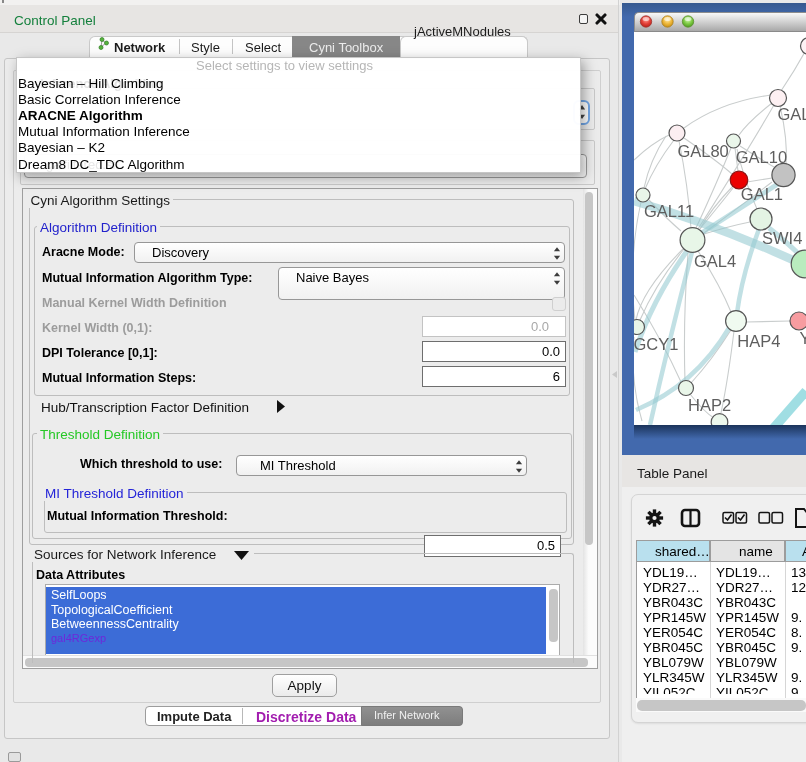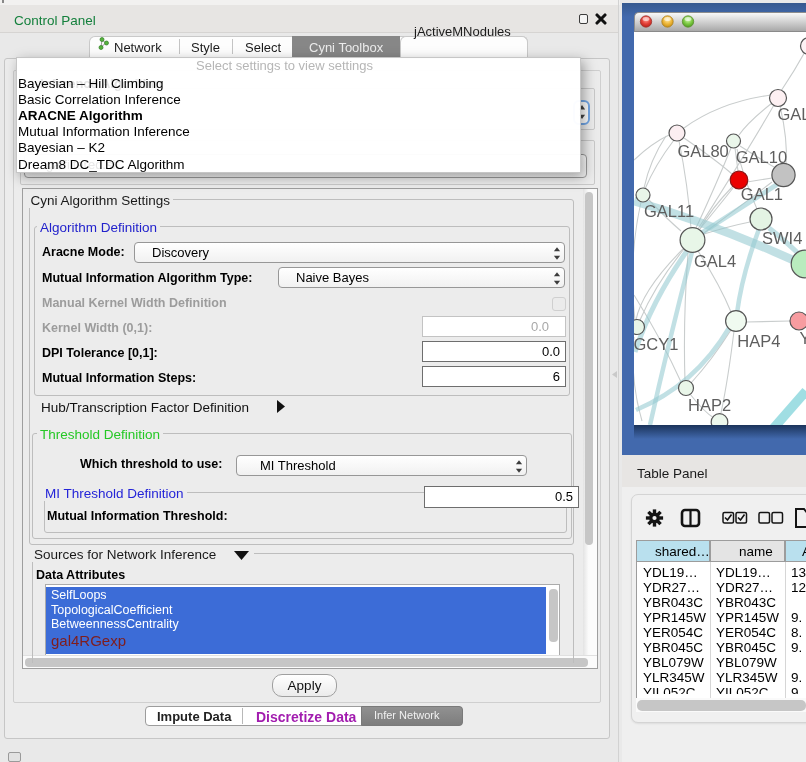--- a/index.html
+++ b/index.html
@@ -33,21 +33,21 @@
 
 <div class="b" style="left:4px;top:58px;width:606px;height:681px;background:#ececec;border:1px solid #c6c6c6;border-radius:3px"></div>
 
 <div class="b" style="left:89px;top:36px;width:439px;height:22px;background:#fdfdfd;border:1px solid #c9c9c9;border-bottom:none;border-radius:6px 6px 0 0"></div>
 <svg class="b" style="left:98px;top:37px" width="12" height="13" viewBox="0 0 12 13">
   <path d="M4 3 L8 6 M4 3 L3 10 M8 6 L3 10" stroke="#9a9a9a" stroke-width="1"></path>
   <circle cx="4" cy="2.5" r="2" fill="#57b33e" stroke="#2e7d22" stroke-width=".7"></circle>
   <circle cx="8.5" cy="6" r="2" fill="#57b33e" stroke="#2e7d22" stroke-width=".7"></circle>
   <circle cx="3" cy="10.5" r="2" fill="#57b33e" stroke="#2e7d22" stroke-width=".7"></circle>
 </svg>
-<div class="lbl" style="left:114px;top:40px;color:#1c1c1c;font-weight:400">Network</div>
+<div class="lbl" style="left:114px;top:40px;color:#1c1c1c;font-weight:700">Network</div>
 <div class="b" style="left:179px;top:39px;width:1px;height:15px;background:#c4c4c4"></div>
 <div class="lbl" style="left:191px;top:40px;color:#1c1c1c;font-weight:500">Style</div>
 <div class="b" style="left:232px;top:39px;width:1px;height:15px;background:#c4c4c4"></div>
 <div class="lbl" style="left:245px;top:40px;color:#1c1c1c;font-weight:500">Select</div>
 <div class="b" style="left:292px;top:36px;width:108px;height:22px;background:#878787"></div>
 <div class="lbl" style="left:309px;top:40px;color:#ececec;font-weight:500">Cyni Toolbox</div>
 <div class="b" style="left:400px;top:36px;width:128px;height:22px;background:#fdfdfd;border:1px solid #c9c9c9;border-bottom:none;border-radius:6px 6px 0 0"></div>
 <div class="lbl" style="left:414px;top:24px;color:#1c1c1c;font-weight:500">jActiveMNodules</div>
 
 <div class="b" style="left:13px;top:70px;width:588px;height:633px;border:1px solid #cfcfcf;border-radius:2px"></div>
@@ -75,21 +75,21 @@
 
 <div class="lbl bold" style="left:42px;top:245px;font-size:12.5px">Aracne Mode:</div>
 <div class="combo" style="left:134px;top:242px;width:431px;height:21px">
     <span class="ct">Discovery</span>
  <svg class="arr" viewBox="0 0 9 14">
       <path d="M4.5 0 L8 4.5 L1 4.5 Z" fill="#3c3c3c"></path>
       <path d="M4.5 14 L8 9.5 L1 9.5 Z" fill="#3c3c3c"></path>
     </svg>
   </div>
 <div class="lbl bold" style="left:42px;top:271px;font-size:12.5px">Mutual Information Algorithm Type:</div>
-<div class="combo" style="left:278px;top:267px;width:287px;height:21px">
+<div class="combo" style="left:278px;top:267px;width:287px;height:33px">
     <span class="ct">Naive Bayes</span>
  <svg class="arr" viewBox="0 0 9 14">
       <path d="M4.5 0 L8 4.5 L1 4.5 Z" fill="#3c3c3c"></path>
       <path d="M4.5 14 L8 9.5 L1 9.5 Z" fill="#3c3c3c"></path>
     </svg>
   </div>
 <div class="lbl bold" style="left:42px;top:296px;font-size:12.5px;color:#9c9c9c">Manual Kernel Width Definition</div>
 <div class="b" style="left:552px;top:297px;width:14px;height:14px;background:#ebebeb;border:1px solid #cfcfcf;border-radius:3px"></div>
 <div class="lbl bold" style="left:42px;top:321px;font-size:12.5px;color:#9c9c9c">Kernel Width (0,1):</div>
 <div class="field" style="left:422px;top:316px;width:144px;height:21px;border-color:#c3c3c3;color:#a8a8a8;padding-right:16px">0.0</div>
@@ -109,38 +109,38 @@
 <div class="combo" style="left:236px;top:455px;width:291px;height:21px">
     <span class="ct" style="left:23px">MI Threshold</span>
  <svg class="arr" viewBox="0 0 9 14">
       <path d="M4.5 0 L8 4.5 L1 4.5 Z" fill="#3c3c3c"></path>
       <path d="M4.5 14 L8 9.5 L1 9.5 Z" fill="#3c3c3c"></path>
     </svg>
   </div>
 <div class="grp" style="left:44px;top:492px;width:523px;height:41px"></div>
 <div class="gt" style="left:42px;top:486px;color:#2424d8">MI Threshold Definition</div>
 <div class="lbl bold" style="left:47px;top:509px;font-size:12.5px">Mutual Information Threshold:</div>
-<div class="field" style="left:424px;top:486px;width:155px;height:22px">0.5</div>
+<div class="field" style="left:424px;top:535px;width:137px;height:22px">0.5</div>
 
 <div class="grp" style="left:32px;top:553px;width:542px;height:110px;border-bottom:none;border-radius:3px 3px 0 0"></div>
 <div class="gt" style="left:31px;top:547px;color:#1a1a1a">Sources for Network Inference</div>
 <div class="b" style="left:218px;top:548px;width:36px;height:10px;background:#ececec"></div>
 <svg class="b" style="left:234px;top:551px" width="15" height="9" viewBox="0 0 15 9">
     <path d="M0 0 L15 0 L7.5 9 Z" fill="#111"></path>
   </svg>
 <div class="lbl bold" style="left:36px;top:568px;font-size:12.5px">Data Attributes</div>
 <div class="b" style="left:45px;top:584px;width:515px;height:71px;background:#fff;border:1px solid #ababab;border-bottom:none"></div>
 <div class="b" style="left:46px;top:587px;width:500px;height:67px;background:#3c6cd7"></div>
 <div class="lbl" style="left:51px;top:588px;color:#fff;font-size:12.5px">SelfLoops</div>
 <div class="lbl" style="left:51px;top:602.6px;color:#fff;font-size:12.5px">TopologicalCoefficient</div>
 <div class="lbl" style="left:51px;top:617.2px;color:#fff;font-size:12.5px">BetweennessCentrality</div>
-<div class="lbl" style="left:51px;top:631.8px;color:#7f1d1d;font-size:15px">gal4RGexp</div>
+<div class="lbl" style="left:51px;top:631.8px;color:#6d28d9;font-size:11px">gal4RGexp</div>
 <div class="sb" style="left:549px;top:589px;width:8.5px;height:53px"></div>
 
-<div class="b" style="left:272px;top:674px;width:65px;height:23px;background:linear-gradient(#ffffff,#ebebeb);border:1px solid #9f9f9f;border-radius:10px;text-align:center;font-size:13.5px;color:#111;line-height:21px">Apply</div>
+<div class="b" style="left:272px;top:674px;width:65px;height:23px;background:linear-gradient(#ffffff,#ebebeb);border:1px solid #9f9f9f;border-radius:5px;text-align:center;font-size:13.5px;color:#111;line-height:21px">Apply</div>
 
 <div class="b" style="left:145px;top:706px;width:318px;height:20px;background:#fff;border:1px solid #9c9c9c;border-radius:4px"></div>
 <div class="lbl bold" style="left:157px;top:709px;font-size:13px;color:#222">Impute Data</div>
 <div class="b" style="left:242px;top:708px;width:1px;height:16px;background:#b8b8b8"></div>
 <div class="lbl bold" style="left:256px;top:709px;font-size:14px;color:#a21caf">Discretize Data</div>
 <div class="b" style="left:361px;top:706px;width:102px;height:20px;background:linear-gradient(#919191,#7d7d7d);border-radius:0 4px 4px 0;border:1px solid #7a7a7a"></div>
 <div class="lbl" style="left:374px;top:709px;font-size:11px;color:#f1f1f1">Infer Network</div>
 
 <div class="b" style="left:8px;top:752px;width:13px;height:10px;border:1.5px solid #9a9a9a;border-radius:2px;background:#e2e2e2"></div>
 

